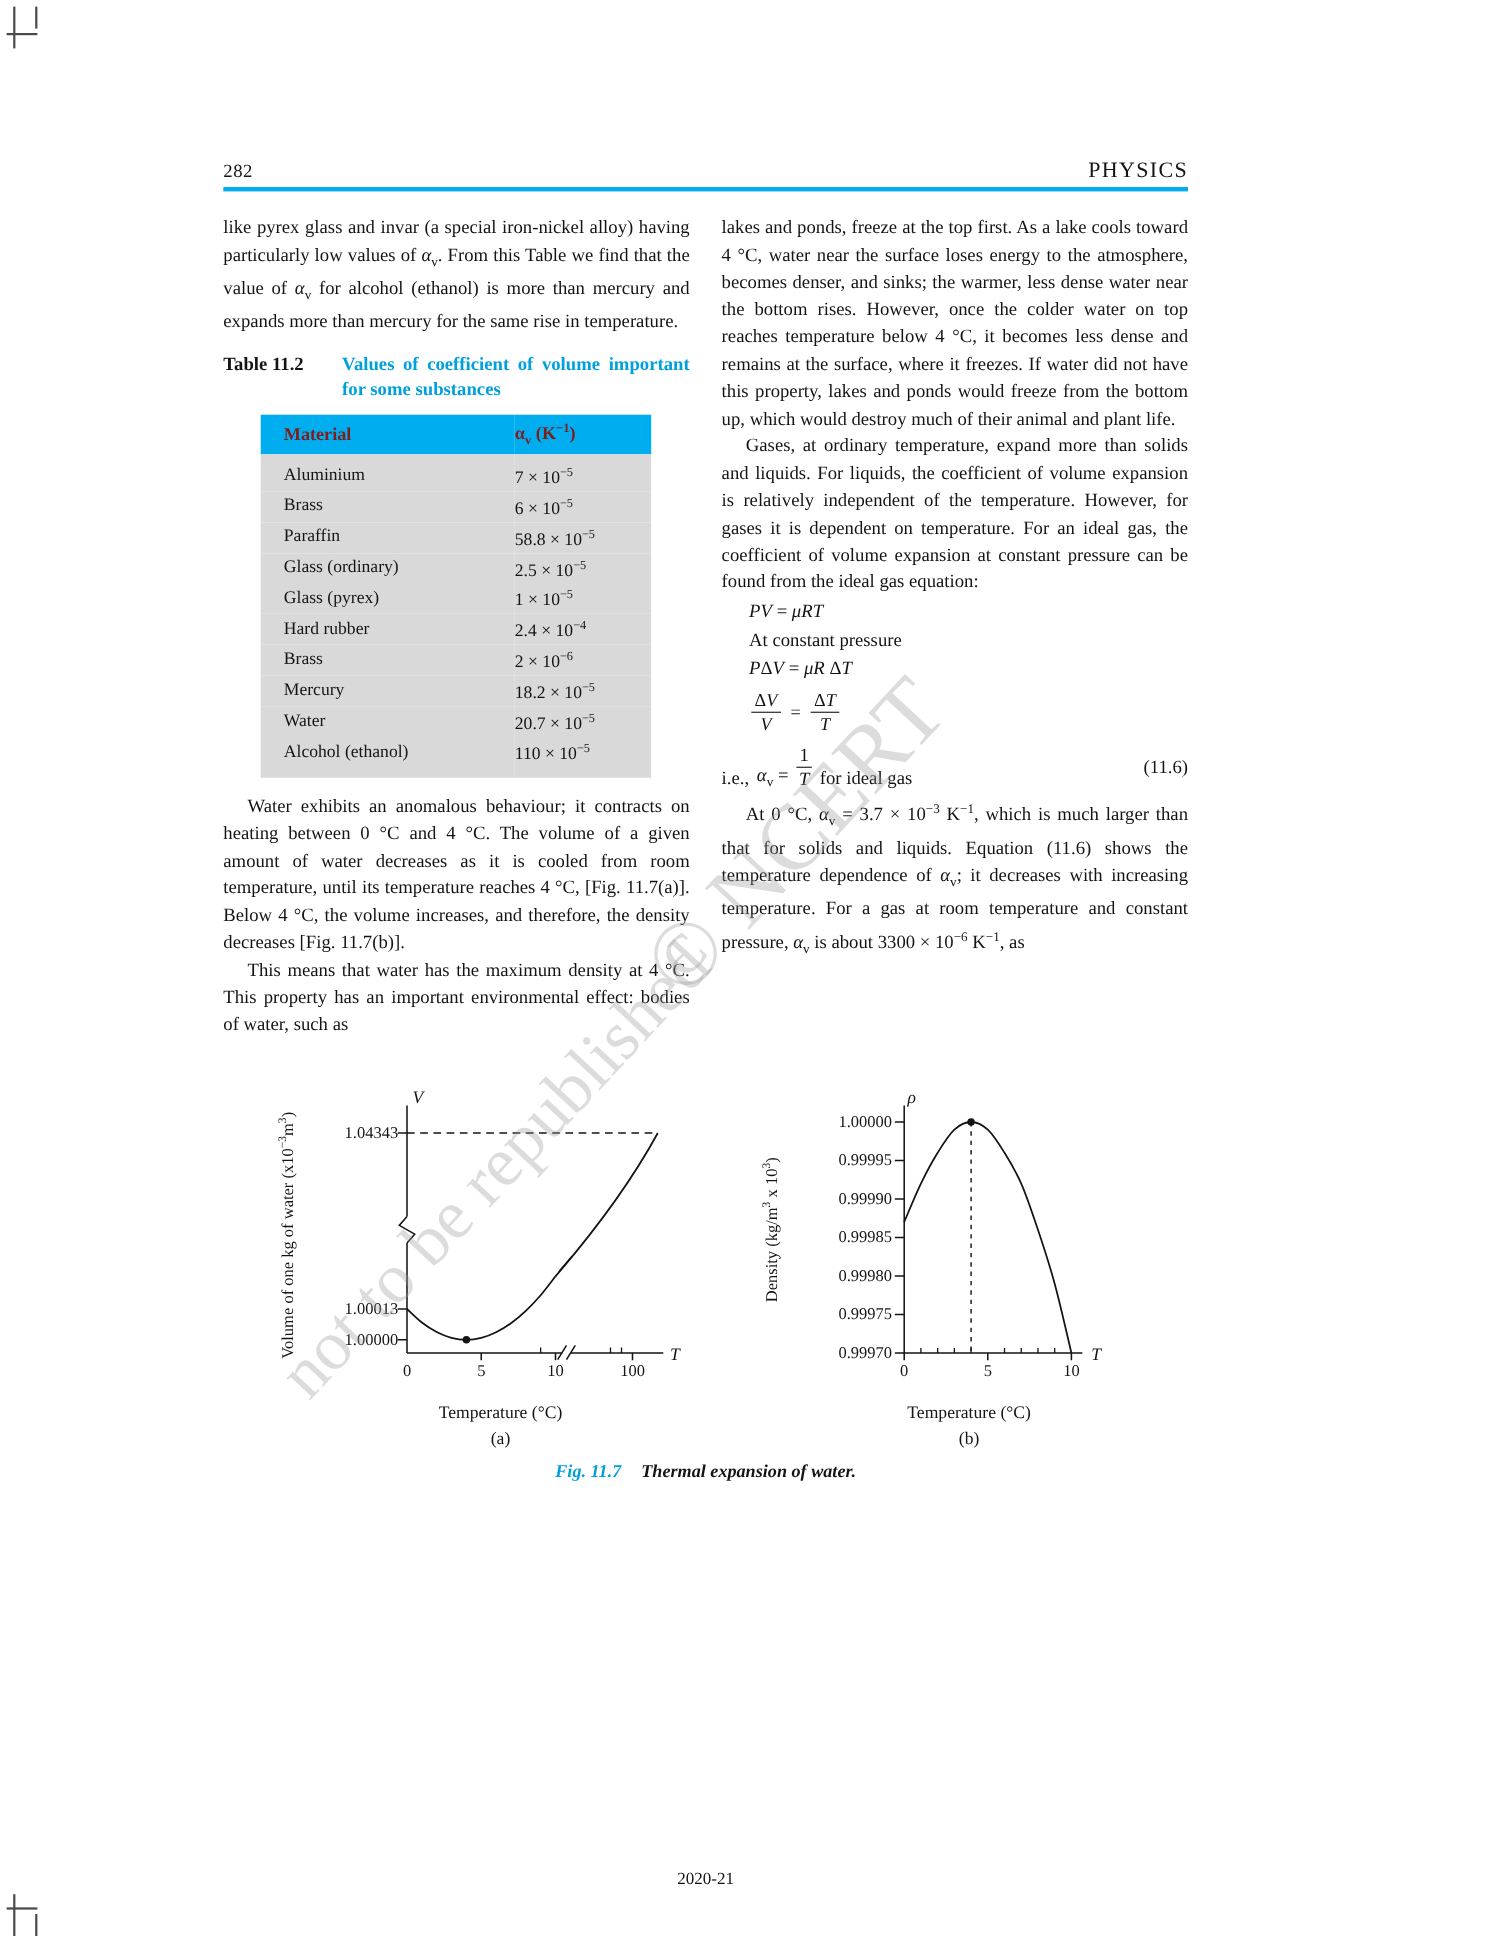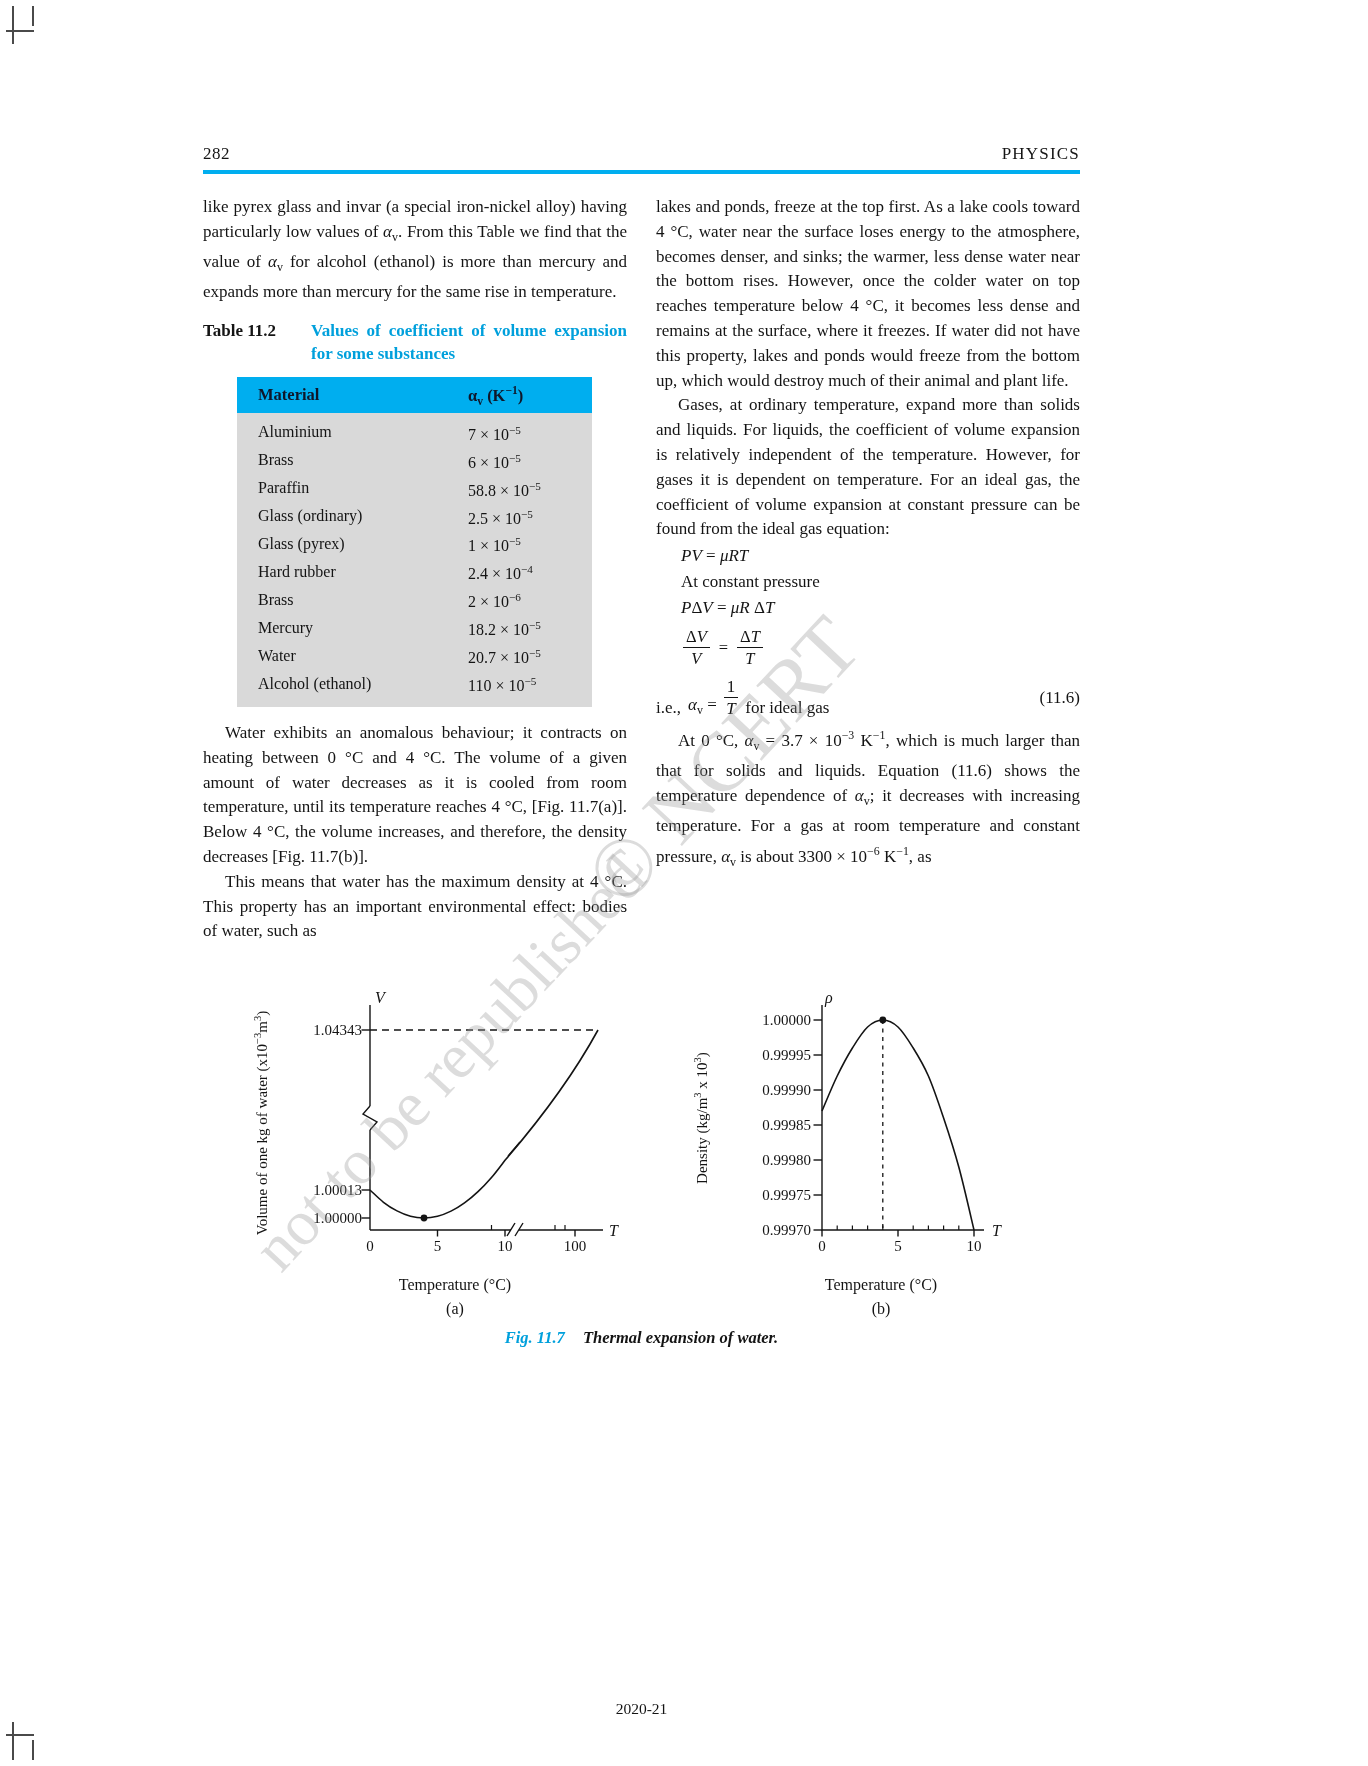--- a/index.html
+++ b/index.html
@@ -10,35 +10,35 @@
   html,body{margin:0;padding:0;background:#fff;}
   .page{
     position:relative;width:1096px;height:1766px;background:#ffffff;overflow:hidden;
     font-family:"Liberation Serif","DejaVu Serif",serif;color:#141414;
   }
   
   .cm{position:absolute;background:#4a4a4a;}
   
   .header{position:absolute;left:203px;top:144px;width:877px;display:flex;justify-content:space-between;align-items:baseline;}
   .pagenum{font-size:17px;letter-spacing:.5px;}
-  .subject{font-size:17px;letter-spacing:1.2px;}
+  .subject{font-size:20px;letter-spacing:1.2px;}
   .rule{position:absolute;left:203px;top:170px;width:877px;height:4px;background:var(--accent);}
   
   .col{position:absolute;top:195px;width:424px;}
   .col-left{left:203px;}
   .col-right{left:656px;}
   .para{margin:0;font-size:17px;line-height:24.8px;text-align:justify;}
   .indent{text-indent:22px;}
   
   .tbl-caption{display:flex;margin:14px 0 12px 0;font-size:17px;line-height:23px;}
   .tbl-label{font-weight:bold;width:108px;flex:none;}
   .tbl-title{font-weight:bold;color:var(--heading);width:316px;text-align:justify;}
   
   .data-table{margin:0 0 14px 34px;border-collapse:collapse;width:355px;}
-  .data-table thead th{background:var(--accent);text-align:left;font-weight:bold;font-size:16.5px;padding:7px 0 6px 0;color:#0f172a;}
+  .data-table thead th{background:var(--accent);text-align:left;font-weight:bold;font-size:16.5px;padding:7px 0 6px 0;color:#7f1d1d;}
   .data-table th.c1,.data-table td.c1{width:231px;padding-left:21px;box-sizing:border-box;}
   .data-table th.c2,.data-table td.c2{width:124px;}
   .data-table tbody{background:var(--table-bg);}
   .data-table tbody td{padding:0;font-size:16px;line-height:22.6px;}
   .data-table tbody tr:first-child td{padding-top:6px;}
   .data-table tbody tr:last-child td{padding-bottom:9px;}
   
   .eq{margin:2px 0 2px 25px;font-size:17px;line-height:24px;}
   .frac-row{display:flex;align-items:center;gap:9px;margin:7px 0 7px 27px;font-size:16.5px;}
   .frac{display:inline-flex;flex-direction:column;align-items:center;line-height:19px;}
@@ -94,21 +94,21 @@
   <div class="header">
     <span class="pagenum">282</span>
     <span class="subject">PHYSICS</span>
   </div>
   <div class="rule"></div>
 
   <div class="col col-left">
     <p class="para">like pyrex glass and invar (a special iron-nickel alloy) having particularly low values of <i>α</i><sub>v</sub>. From this Table we find that the value of <i>α</i><sub>v</sub> for alcohol (ethanol) is more than mercury and expands more than mercury for the same rise in temperature.</p>
     <div class="tbl-caption">
       <span class="tbl-label">Table 11.2</span>
-      <span class="tbl-title">Values of coefficient of volume expansion for some substances</span>
+      <span class="tbl-title">Values of coefficient of volume important for some substances</span>
     </div>
     <table class="data-table">
       <thead>
         <tr>
           <th class="c1">Material</th>
           <th class="c2">α<sub>v</sub> (K<sup>−1</sup>)</th>
         </tr>
       </thead>
       <tbody>
           <tr>

